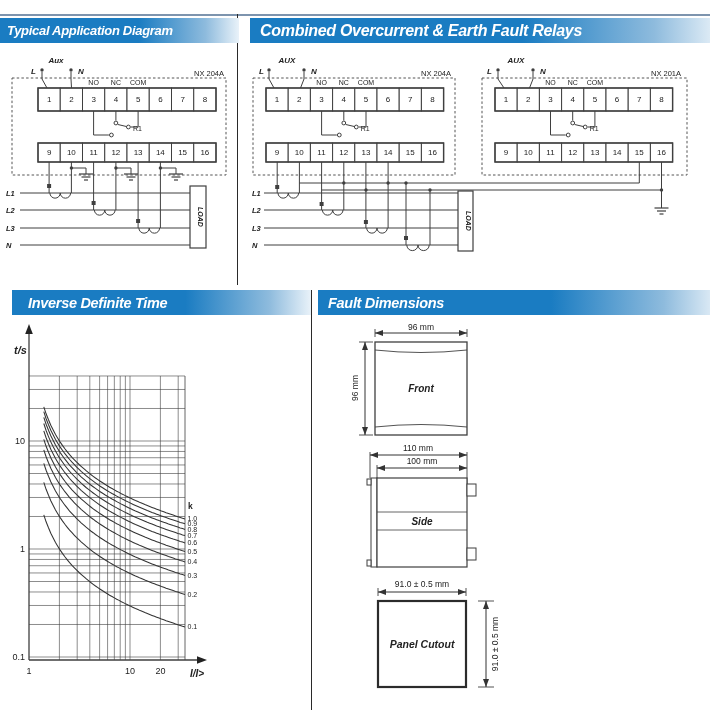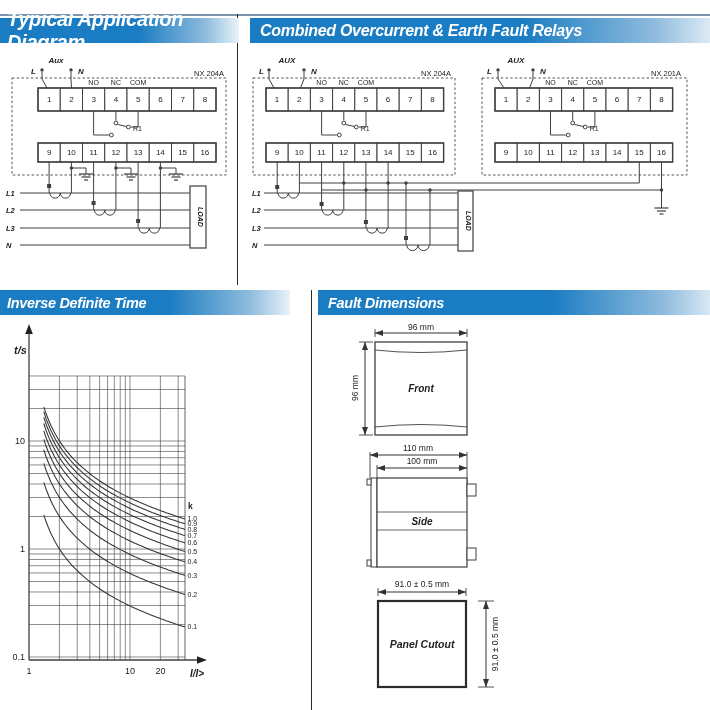--- a/index.html
+++ b/index.html
@@ -5,23 +5,23 @@
   html,body{margin:0;padding:0;}
   body{width:710px;height:710px;position:relative;background:#ffffff;overflow:hidden;
        font-family:"Liberation Sans",sans-serif;}
   .topline{position:absolute;left:0;top:14px;width:710px;height:2px;background:#7d94ae;}
   .vdiv{position:absolute;width:1px;background:#2a2a2a;}
   #vd1{left:237px;top:14px;height:271px;}
   #vd2{left:311px;top:290px;height:420px;}
   .banner{position:absolute;height:25px;color:#fff;font-style:italic;font-weight:bold;
           display:flex;align-items:center;letter-spacing:-0.3px;
           background:linear-gradient(90deg,#1a7cc2 0%,#1a7cc2 58%,#8ebbdd 86%,#e9f2f9 100%);}
-  #b1{left:0;top:18px;width:232px;font-size:20px;padding-left:7px;}
+  #b1{left:0;top:18px;width:232px;font-size:13px;padding-left:7px;}
   #b2{left:250px;top:18px;width:460px;font-size:16px;padding-left:10px;}
-  #b3{left:0;top:290px;width:283px;font-size:14.5px;padding-left:7px;}
+  #b3{left:12px;top:290px;width:283px;font-size:14.5px;padding-left:16px;}
   #b4{left:318px;top:290px;width:392px;font-size:14.5px;padding-left:10px;}
   svg{position:absolute;overflow:visible;}
   #diag-typical{left:0;top:50px;}
   #diag-combined{left:240px;top:50px;}
   #chart-svg{left:0;top:318px;}
   #case-svg{left:310px;top:318px;}
   text{fill:#222;font-family:"Liberation Sans",sans-serif;}
   .it{font-style:italic}.b{font-weight:bold}
   .t7{font-size:7px}.t75{font-size:7.5px}.t8{font-size:8px}.t85{font-size:8.5px}.t10{font-size:10px}.t105{font-size:10.5px}
   .mid{text-anchor:middle}.end{text-anchor:end}

